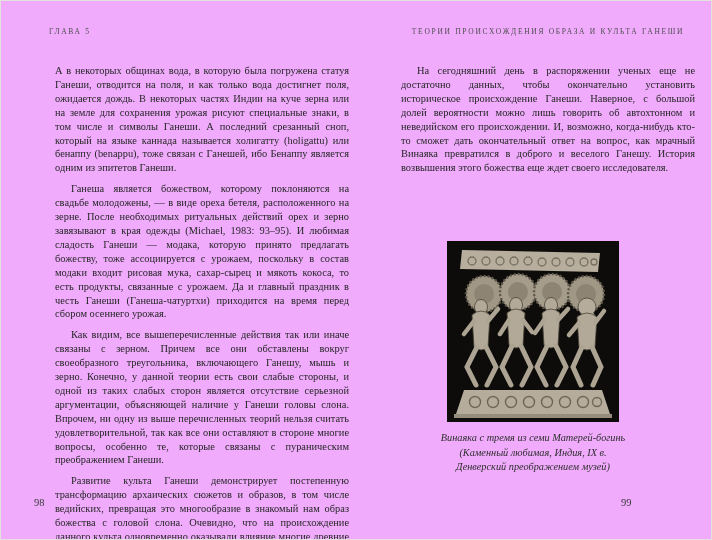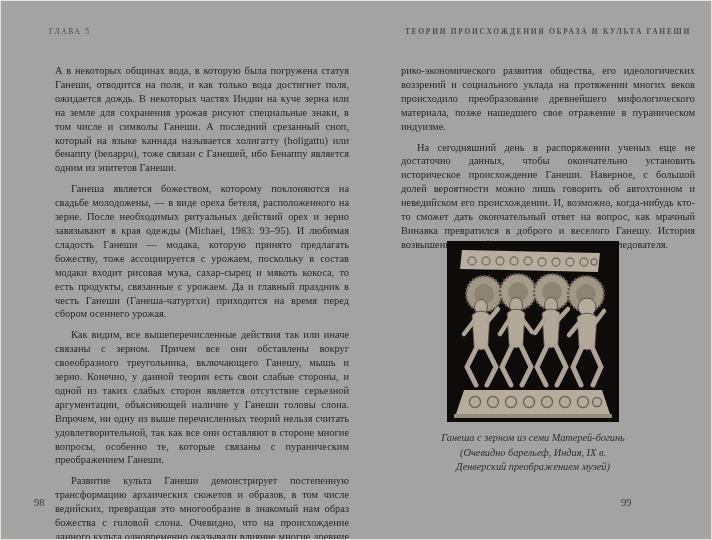--- a/index.html
+++ b/index.html
@@ -1,26 +1,26 @@
 <!DOCTYPE html>
 <html lang="ru"><head>
 <meta charset="utf-8">
 <style>
   html,body{margin:0;padding:0;background:#ffffff;}
   .spread{
     position:relative;width:712px;height:540px;box-sizing:border-box;
-    background:#a3a3a3;border:1px solid #e2e1dd;
+    background:#f0abfc;border:1px solid #e2e1dd;
     font-family:"Liberation Serif",serif;color:#262626;overflow:hidden;
   }
   .running-head{
     position:absolute;top:26px;font-size:7.5px;letter-spacing:1.7px;
     color:#4d4d4d;text-transform:uppercase;white-space:nowrap;
   }
   .rh-left{left:48px;}
-  .rh-right{left:393px;width:308px;text-align:center;font-weight:bold;}
+  .rh-right{left:393px;width:308px;text-align:center;}
   .body-col{
     position:absolute;top:56px;width:308px;
     font-size:10.4px;line-height:13.9px;text-align:justify;
     color:#262626;
   }
   .body-left{left:47px;}
   .body-right{left:393px;}
   .body-col p{margin:7px;padding:0;}
   .body-col p.indent{text-indent:16px;}
   .pagenum{position:absolute;top:496px;font-size:10.5px;color:#3a3a3a;}
@@ -48,21 +48,20 @@
     <p class="indent">Ганеша является божеством, которому поклоняются на свадьбе молодожены, — в виде ореха бетеля, расположенного на зерне. После необходимых ритуальных действий орех и зерно завязывают в края одежды (Michael, 1983: 93–95). И любимая сладость Ганеши — модака, которую принято предлагать божеству, тоже ассоциируется с урожаем, поскольку в состав модаки входит рисовая мука, сахар-сырец и мякоть кокоса, то есть продукты, связанные с урожаем. Да и главный праздник в честь Ганеши (Ганеша-чатуртхи) приходится на время перед сбором осеннего урожая.</p>
     <p class="indent">Как видим, все вышеперечисленные действия так или иначе связаны с зерном. Причем все они обставлены вокруг своеобразного треугольника, включающего Ганешу, мышь и зерно. Конечно, у данной теории есть свои слабые стороны, и одной из таких слабых сторон является отсутствие серьезной аргументации, объясняющей наличие у Ганеши головы слона. Впрочем, ни одну из выше перечисленных теорий нельзя считать удовлетворительной, так как все они оставляют в стороне многие вопросы, особенно те, которые связаны с пураническим преображением Ганеши.</p>
     <p class="indent">Развитие культа Ганеши демонстрирует постепенную трансформацию архаических сюжетов и образов, в том числе ведийских, превращая это многообразие в знакомый нам образ божества с головой слона. Очевидно, что на происхождение данного культа одновременно оказывали влияние многие древние культы — как местные, так и пришлые. И под влиянием исто-</p>
   </div>
 
   <div class="pagenum pn-left">98</div>
 
   <div class="running-head rh-right">Теории происхождения образа и культа Ганеши</div>
 
   <div class="body-col body-right">
-    <p>рико-экономического развития общества, его идеологических воззрений и социального уклада на протяжении многих веков происходило преобразование древнейшего мифологического материала, позже нашедшего свое отражение в пураническом индуизме.</p>
     <p class="indent">На сегодняшний день в распоряжении ученых еще не достаточно данных, чтобы окончательно установить историческое происхождение Ганеши. Наверное, с большой долей вероятности можно лишь говорить об автохтонном и неведийском его происхождении. И, возможно, когда-нибудь кто-то сможет дать окончательный ответ на вопрос, как мрачный Винаяка превратился в доброго и веселого Ганешу. История возвышения этого божества еще ждет своего исследователя.</p>
   </div>
 
   <div class="figure">
     <svg viewBox="0 0 172 181" xmlns="http://www.w3.org/2000/svg">
 
       <rect x="0" y="0" width="172" height="181" fill="#0d0c0a"></rect>
 
       <polygon points="15,9 153,12 151,31 13,28" fill="#b7ae9e"></polygon>
       <g stroke="#776f60" fill="none" stroke-width="1.3">
@@ -127,20 +126,20 @@
         <circle cx="100" cy="161" r="5.5"></circle>
           <circle cx="118" cy="161" r="5.5"></circle>
         <circle cx="136" cy="161" r="5.5"></circle>
           <circle cx="150" cy="161" r="4.5"></circle>
       </g>
       <rect x="7" y="173" width="158" height="4" fill="#968d7d"></rect>
     </svg>
   </div>
 
   <div class="caption">
-    <span>Ганеша с зерном из семи Матерей-богинь</span>
-    <span>(Очевидно барельеф, Индия, IX в.</span>
+    <span>Винаяка с тремя из семи Матерей-богинь</span>
+    <span>(Каменный любимая, Индия, IX в.</span>
     <span>Денверский преображением музей)</span>
   </div>
 
   <div class="pagenum pn-right">99</div>
 
 </div>
 
 </body></html>

